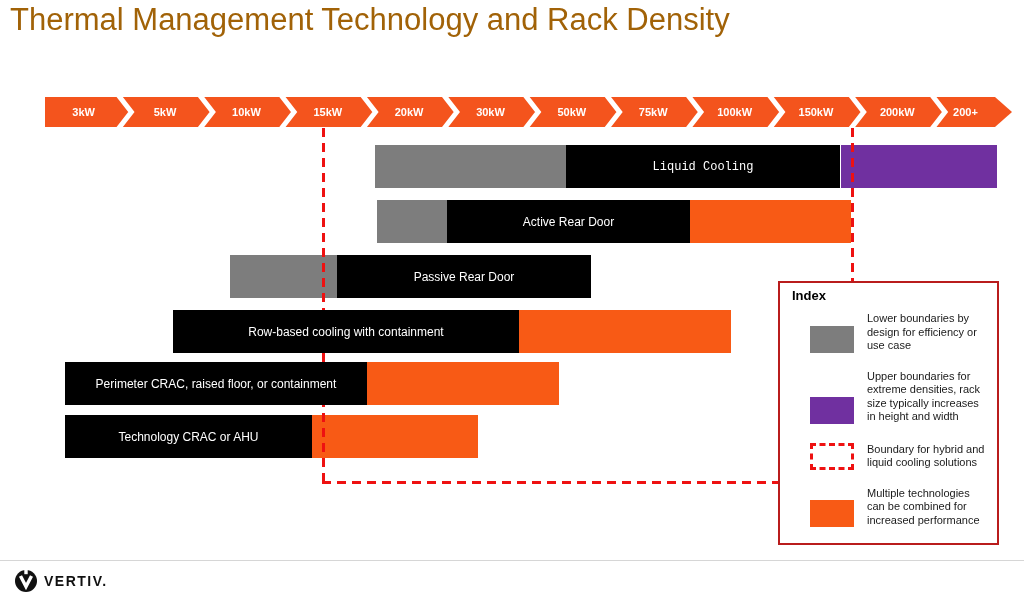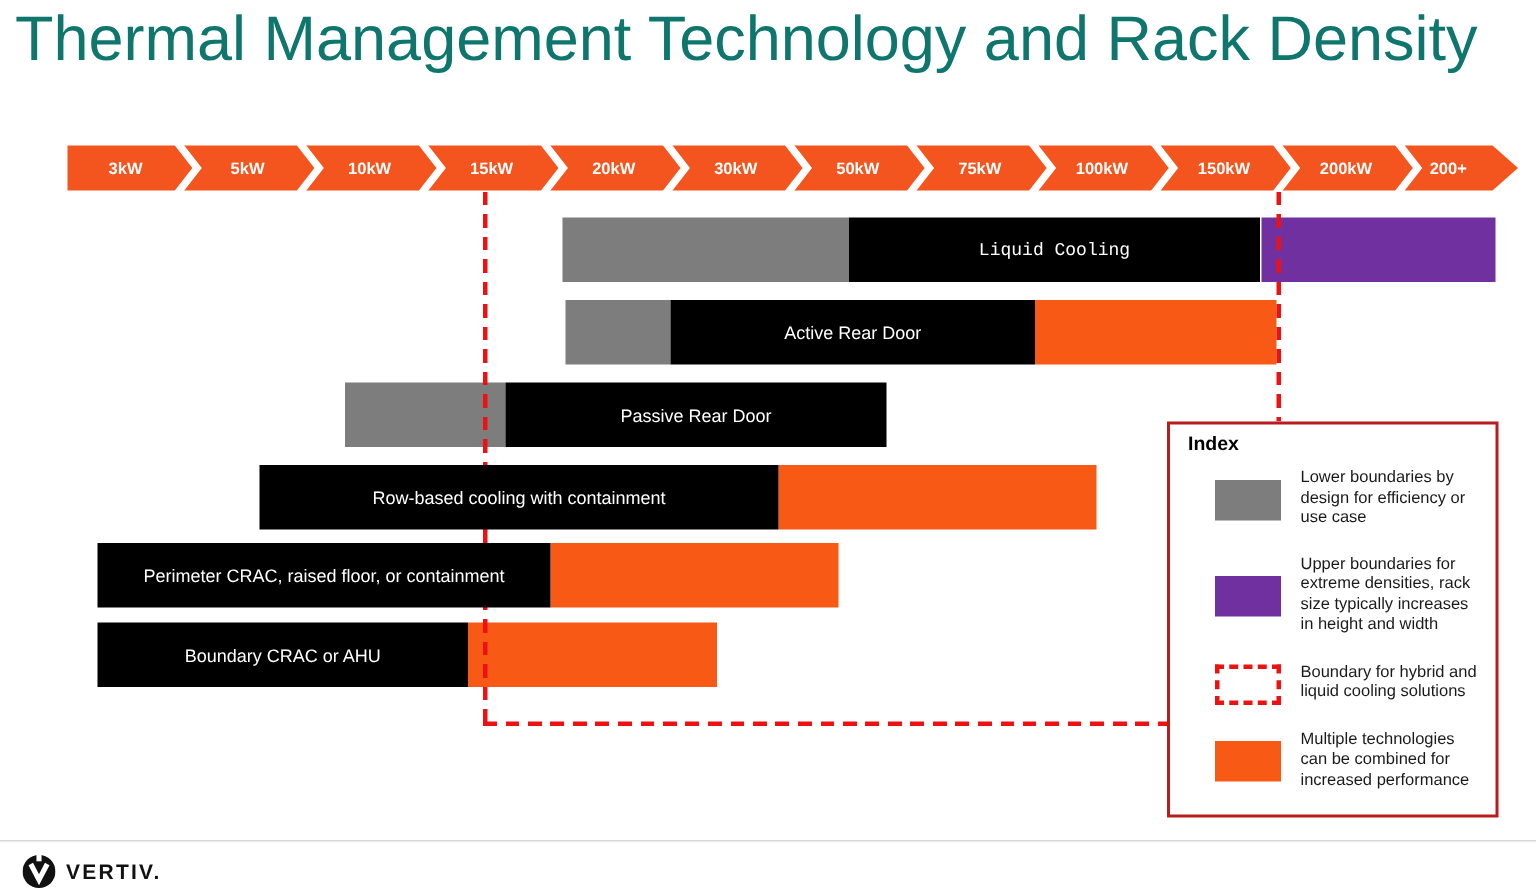--- a/index.html
+++ b/index.html
@@ -1,28 +1,28 @@
 <!DOCTYPE html>
 <html><head>
 <meta charset="utf-8">
 <style>
   html,body{margin:0;padding:0;background:#fff;}
   body{width:1024px;height:595px;overflow:hidden;font-family:"Liberation Sans",sans-serif;position:relative;}
   #stage{position:absolute;inset:0;}
-  .page-title{position:absolute;left:10px;top:2px;font-size:42px;font-weight:400;color:#0f766e;letter-spacing:0;}
+  .page-title{position:absolute;left:10px;top:2px;font-size:31px;font-weight:400;color:#a16207;letter-spacing:0;}
   #axis-wrap{position:absolute;left:0;top:95px;width:1024px;height:36px;}
   #bars-layer{position:absolute;inset:0;}
   .bar-seg{position:absolute;display:flex;align-items:center;justify-content:center;}
   .bar-label{color:#fff;font-size:12px;white-space:nowrap;}
   .dash-line{position:absolute;}
   .v-dash{width:3px;background:repeating-linear-gradient(to bottom,#ee1111 0 9px,transparent 9px 15px);z-index:2;}
   .h-dash{height:3px;background:repeating-linear-gradient(to right,#ee1111 0 9px,transparent 9px 15px);z-index:2;}
   .legend{position:absolute;left:778px;top:281px;width:221px;height:264px;box-sizing:border-box;border:2px solid #b91c1c;background:#fff;z-index:5;padding:5px 8px 0 12px;}
   .legend-title{font-size:13px;font-weight:bold;color:#000;margin-bottom:9px;}
-  .legend-item{display:flex;align-items:center;margin-bottom:17px;}
+  .legend-item{display:flex;align-items:flex-end;margin-bottom:17px;}
   .legend-swatch{flex:0 0 auto;width:44px;height:27px;margin-left:18px;margin-right:13px;margin-top:2px;}
   .sw-gray{background:#7d7d7d;}
   .sw-purple{background:#7030a0;}
   .sw-orange{background:#f85a15;}
   .sw-dashed{width:38px;height:21px;background:#fff;border:3px dashed #ee1111;}
   .legend-text{font-size:11px;line-height:13.5px;color:#1a1a1a;}
   .footer-divider{position:absolute;left:0;top:560px;width:1024px;height:1px;background:#d6d6d6;}
   .brand{position:absolute;left:15px;top:570px;display:flex;align-items:center;}
   .brand-word{font-size:14px;font-weight:bold;letter-spacing:1.5px;color:#111;margin-left:7px;}
 </style>
@@ -79,21 +79,21 @@
       </div>
       <div class="bar-seg" style="left: 173px; width: 346px; top: 310px; height: 43px; background: rgb(0, 0, 0); z-index: 3; text-decoration: underline;">
         <span class="bar-label">Row-based cooling with containment</span>
       </div>
       <div class="bar-seg" style="left: 519px; width: 212px; top: 310px; height: 43px; background: rgb(248, 90, 21); z-index: 1;"></div>
       <div class="bar-seg" style="left: 65px; width: 302px; top: 362px; height: 43px; background: rgb(0, 0, 0); z-index: 3;">
         <span class="bar-label">Perimeter CRAC, raised floor, or containment</span>
       </div>
       <div class="bar-seg" style="left: 367px; width: 192px; top: 362px; height: 43px; background: rgb(248, 90, 21); z-index: 1;"></div>
       <div class="bar-seg" style="left: 65px; width: 247px; top: 415px; height: 43px; background: rgb(0, 0, 0); z-index: 3;">
-        <span class="bar-label">Boundary CRAC or AHU</span>
+        <span class="bar-label">Technology CRAC or AHU</span>
       </div>
       <div class="bar-seg" style="left: 312px; width: 166px; top: 415px; height: 43px; background: rgb(248, 90, 21); z-index: 1;"></div>
     </div>
 
   <div id="boundary-left" class="dash-line v-dash" style="left: 322px; top: 128px; height: 356px;"></div>
   <div id="boundary-right" class="dash-line v-dash" style="left: 851px; top: 128px; height: 153px;"></div>
   <div id="boundary-bottom" class="dash-line h-dash" style="left: 322px; top: 481px; width: 456px;"></div>
 
   <div class="legend">
     <div class="legend-title">Index</div>

